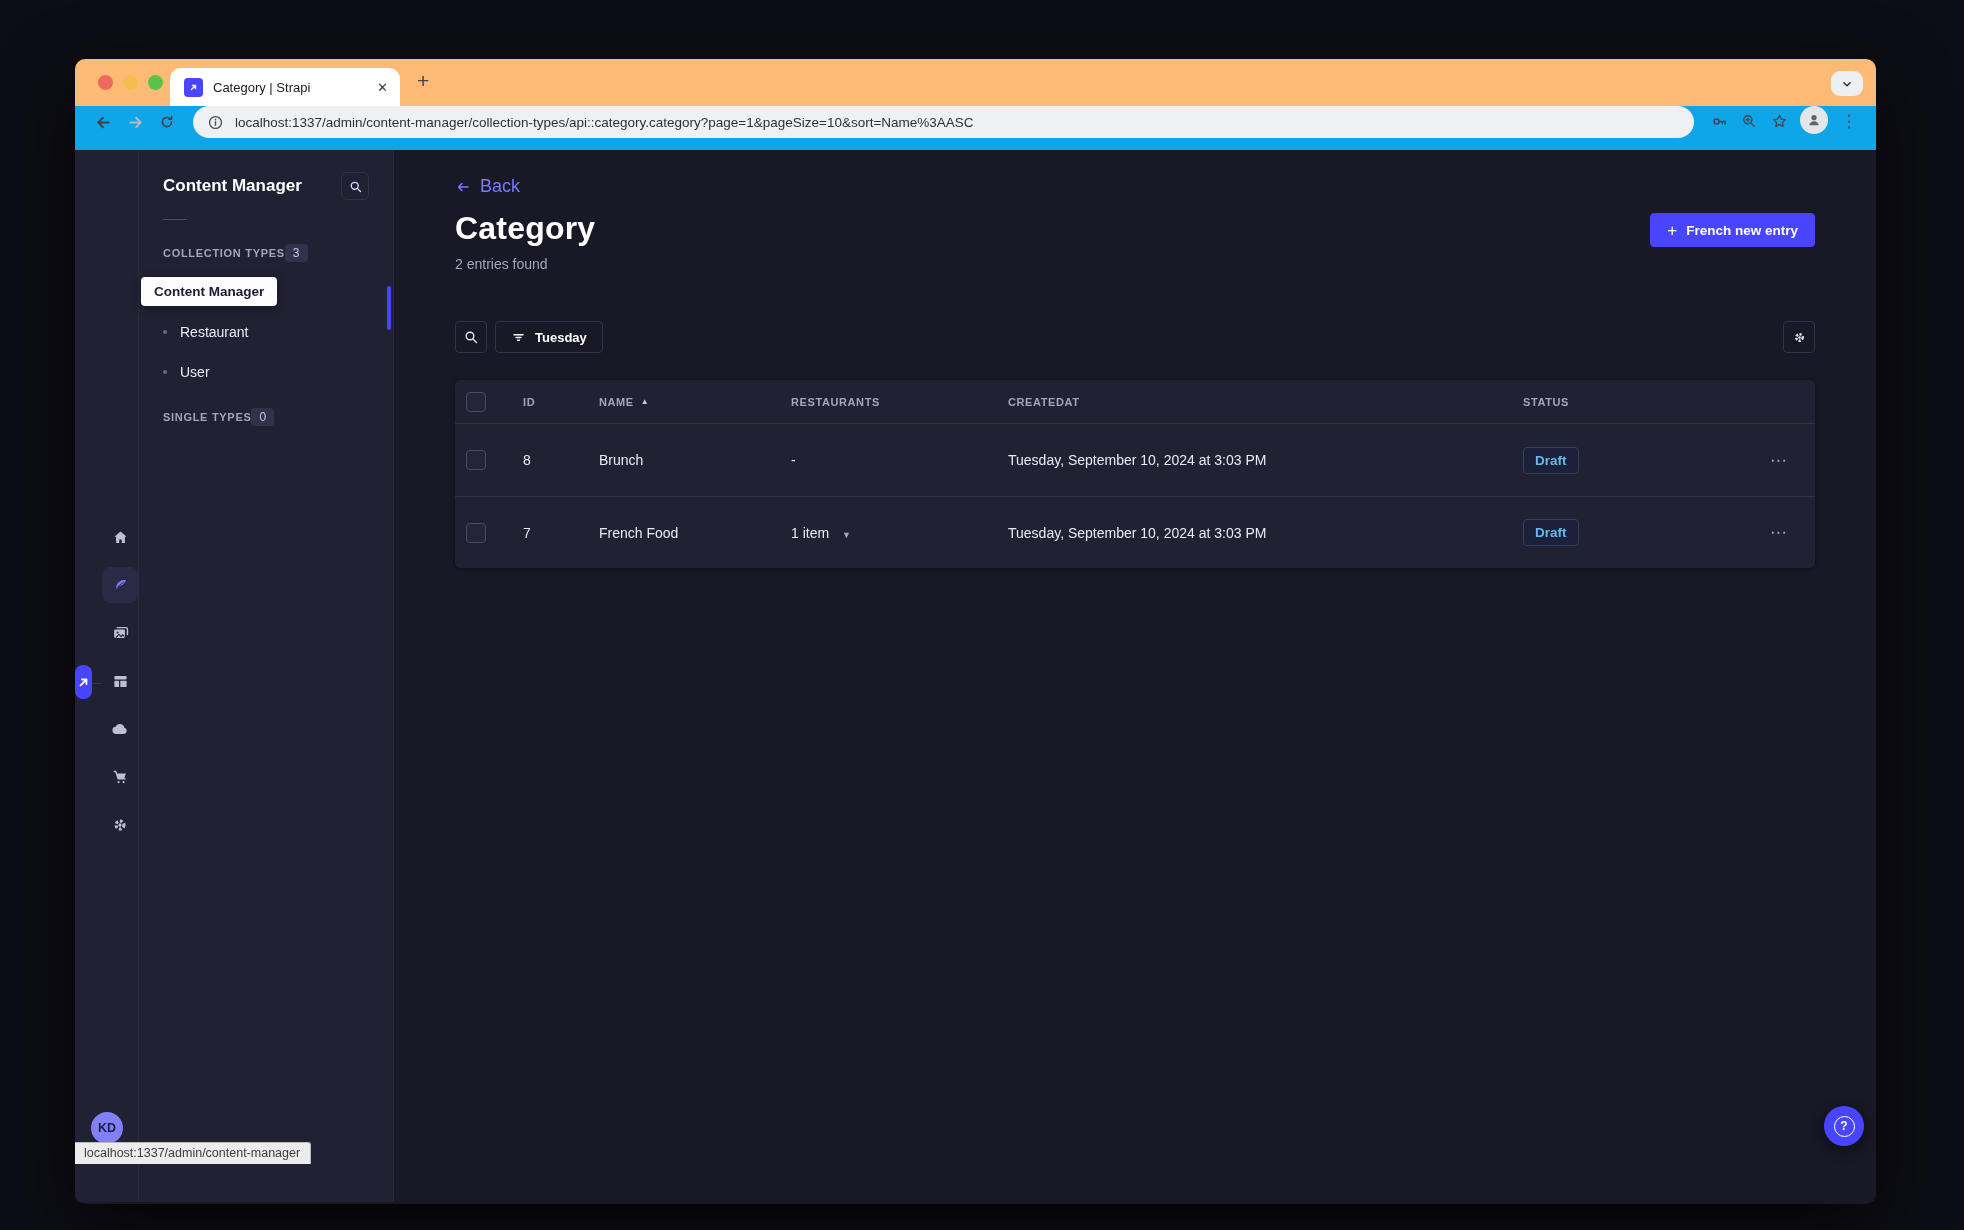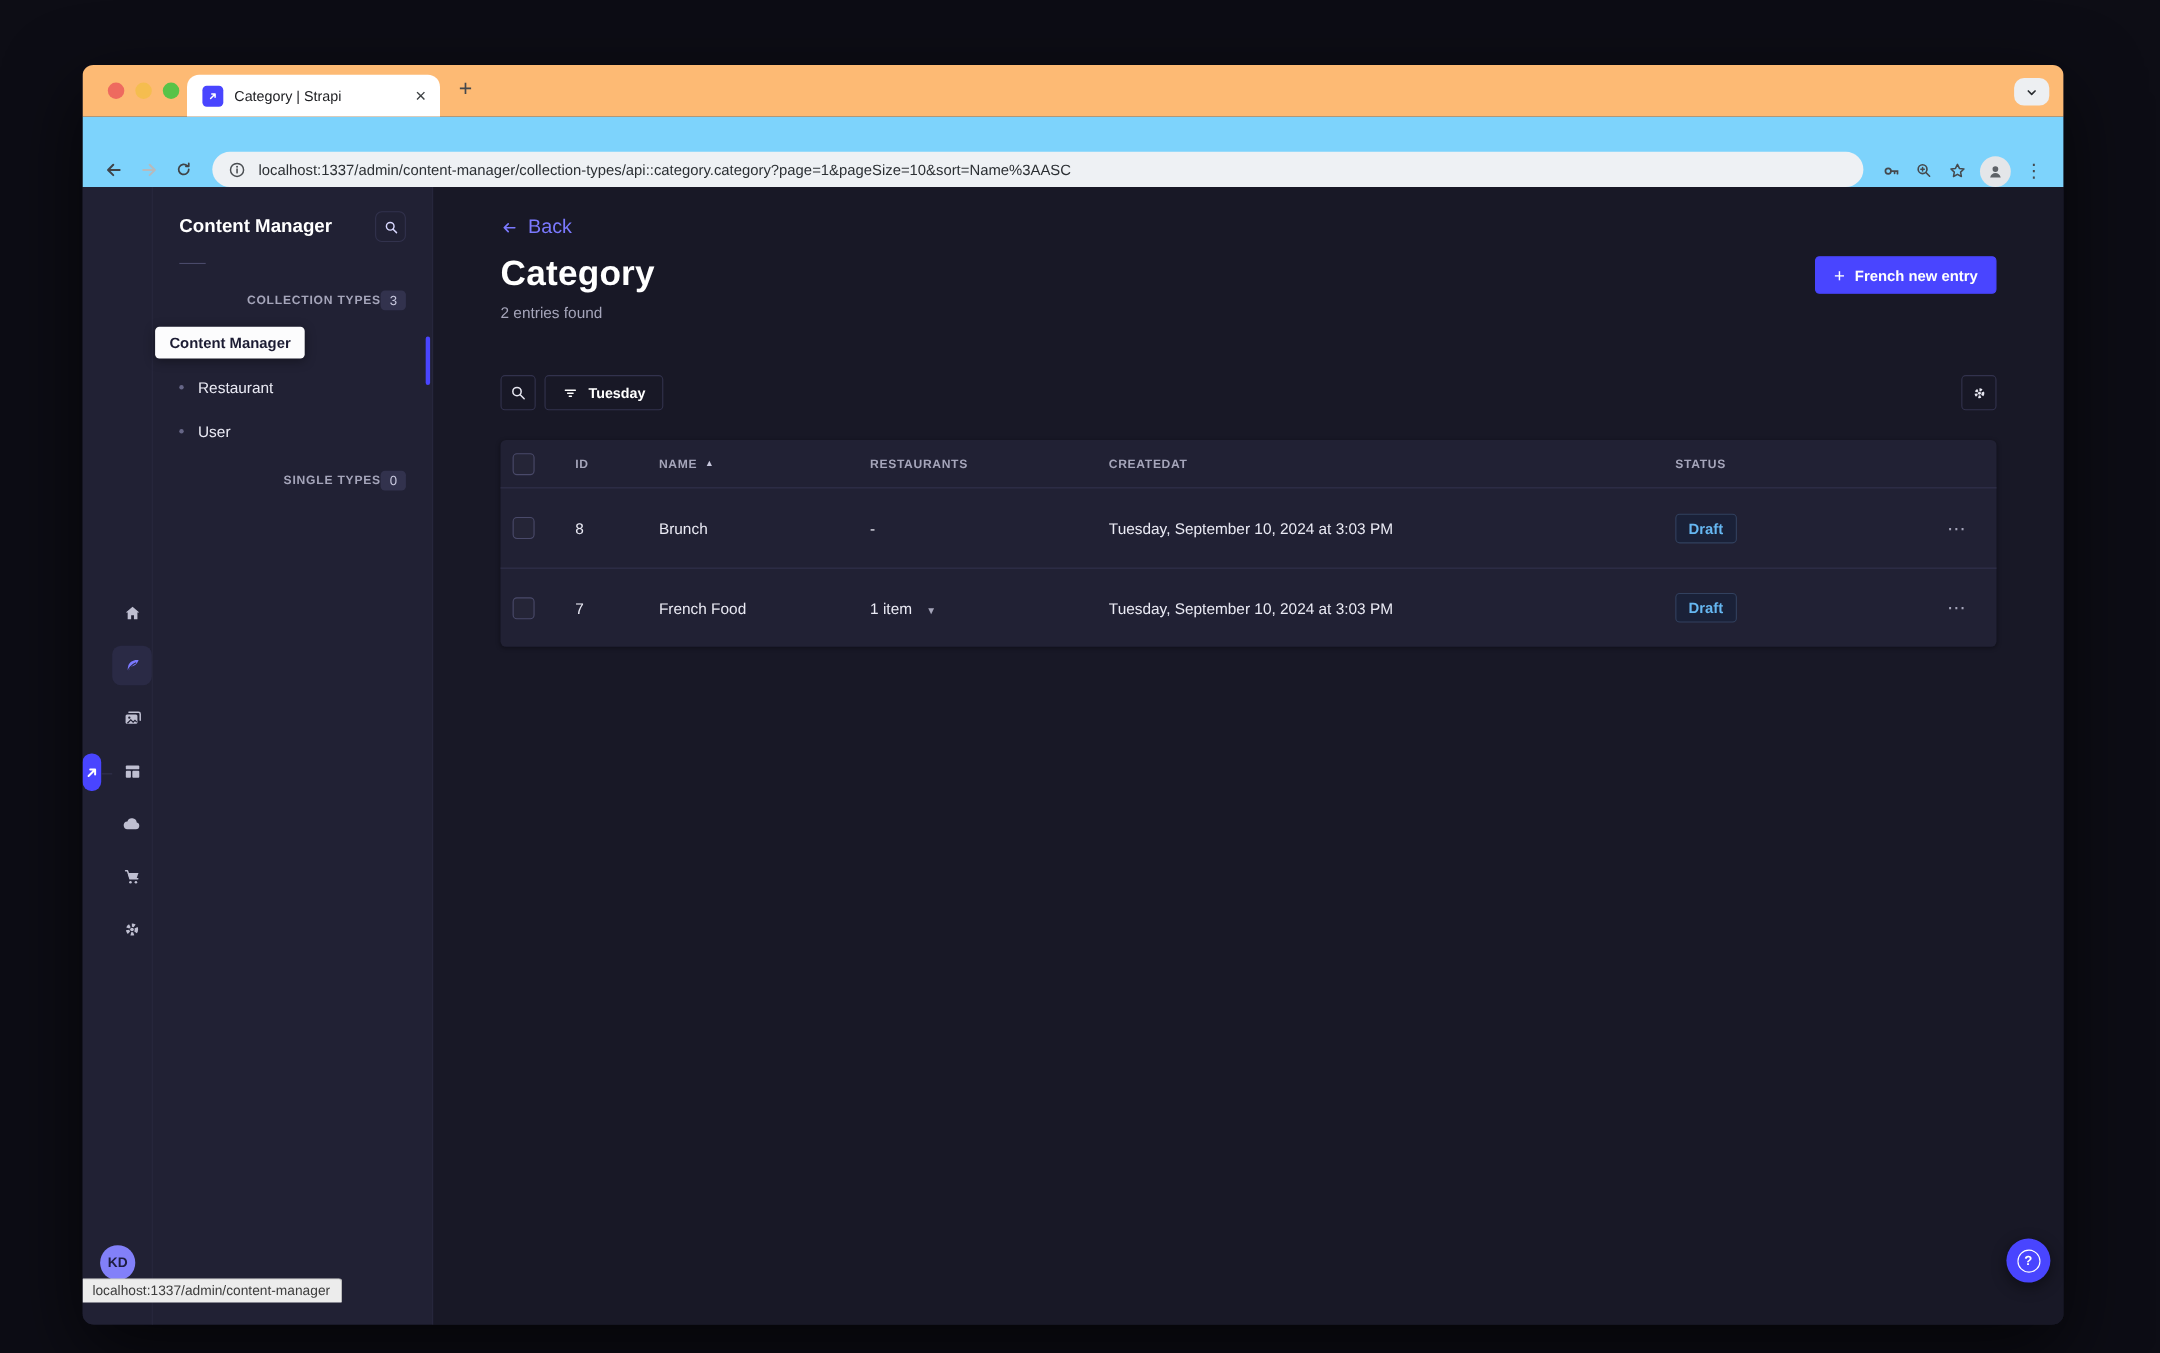--- a/index.html
+++ b/index.html
@@ -19,21 +19,21 @@
   .tab { position:absolute; left:95px; top:9px; width:230px; height:38px; background:#ffffff;
          border-radius:11px 11px 0 0; display:flex; align-items:center; padding:0 12px 0 14px; gap:10px; }
   .tab-favicon { width:19px; height:19px; border-radius:4px; background:#4945ff;
                  display:flex; align-items:center; justify-content:center; flex:0 0 auto; }
   .tab-title { flex:1; font-size:13px; color:#202124; white-space:nowrap; overflow:hidden; }
   .tab-close { color:#3c4043; font-size:13px; line-height:1; }
   .newtab { position:absolute; left:342px; top:10px; font-size:21px; color:#44484c; font-weight:400; }
   .tabsearch { position:absolute; right:13px; top:12px; width:32px; height:25px; border-radius:9px;
                background:#edeff2; color:#2c2f33; display:flex; align-items:center; justify-content:center; }
 
-  .toolbar { height:64px; background:#7dd3fc; display:flex; align-items:flex-end; padding:0 12px; }
+  .toolbar { height:44px; background:#0ea5e9; display:flex; align-items:flex-start; padding:0 12px; }
   .nav-ico { width:32px; height:32px; display:flex; align-items:center; justify-content:center; color:#3f4347; }
   .nav-ico.disabled { color:#b6babd; }
   .urlbar { flex:1; height:32px; background:#eef1f4; border-radius:16px; margin:0 10px;
             display:flex; align-items:center; padding:0 14px; gap:11px; color:#4a4e52; min-width:0; }
   .url-text { font-size:13.5px; color:#2c3034; white-space:nowrap; overflow:hidden; }
   .tb-ico { width:30px; height:30px; display:flex; align-items:center; justify-content:center; color:#45494d; }
   .profile { width:28px; height:28px; border-radius:50%; background:#e4e6e9; color:#5f6368;
              display:flex; align-items:center; justify-content:center; margin:0 6px; }
 
   
@@ -52,21 +52,21 @@
                  background:#8280f9; color:#1d1d40; font-size:12.5px; font-weight:bold;
                  display:flex; align-items:center; justify-content:center; }
 
   .subnav { position:relative; width:255px; background:#212134; border-right:1px solid #2a2a40;
             padding:0 24px; flex:0 0 auto; }
   .subnav-header { display:flex; align-items:center; justify-content:space-between; margin-top:22px; }
   .subnav-title { font-size:17px; font-weight:bold; color:#ffffff; }
   .subnav-search { width:28px; height:28px; border:1px solid #32324d; border-radius:6px; background:transparent;
                    color:#d9d8ff; display:flex; align-items:center; justify-content:center; }
   .subnav-hr { width:24px; height:1px; background:#4a4a6a; margin-top:19px; }
-  .section-row { display:flex; align-items:center; justify-content:flex-end;margin-left:20px; }
+  .section-row { display:flex; align-items:center; justify-content:flex-start; }
   .section-row.first { margin-top:24px; }
   .section-row.second { margin-top:16px; }
   .section-label { font-size:11px; font-weight:bold; letter-spacing:.7px; color:#a5a5ba; }
   .count-badge { background:#32324d; color:#c9c9de; font-size:12px; border-radius:4px; padding:2px 8px; }
   .nav-list { list-style:none; margin-top:10px; }
   .nav-item { display:flex; align-items:center; gap:13px; height:40px; font-size:14px; color:#eaeaf4; }
   .bullet { width:4px; height:4px; border-radius:50%; background:#666687; flex:0 0 auto; }
   .nav-item.active { color:#7b79ff; }
   .nav-item.active .bullet { background:#7b79ff; }
   .scroll-thumb { position:absolute; right:2px; top:136px; width:4px; height:44px; background:#4945ff; border-radius:2px; }

